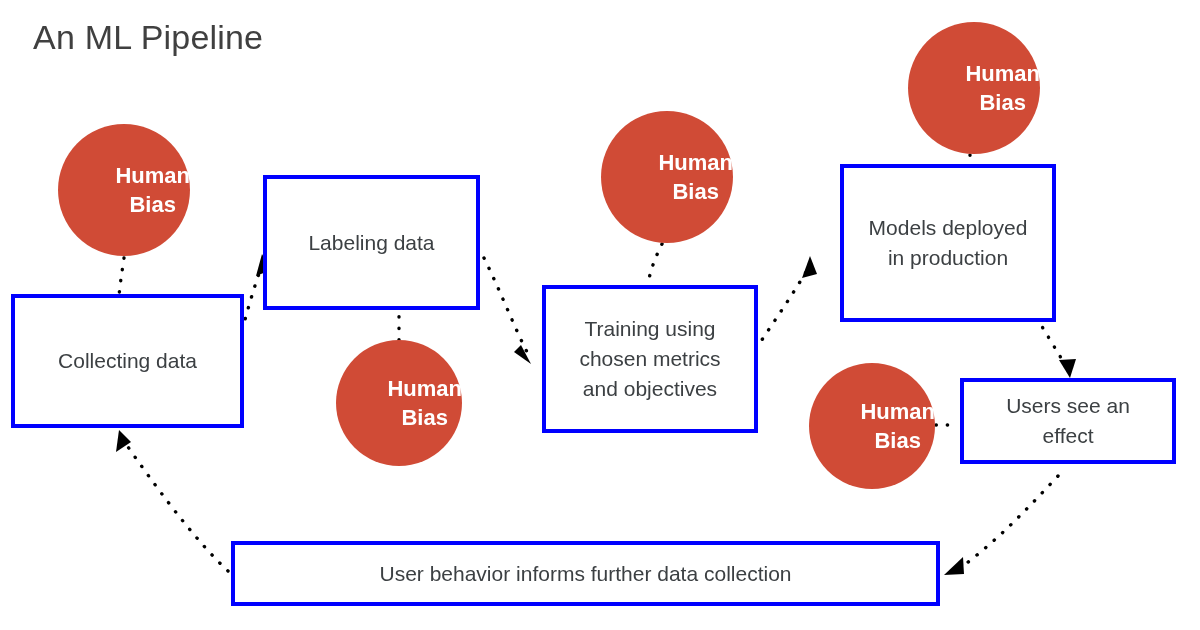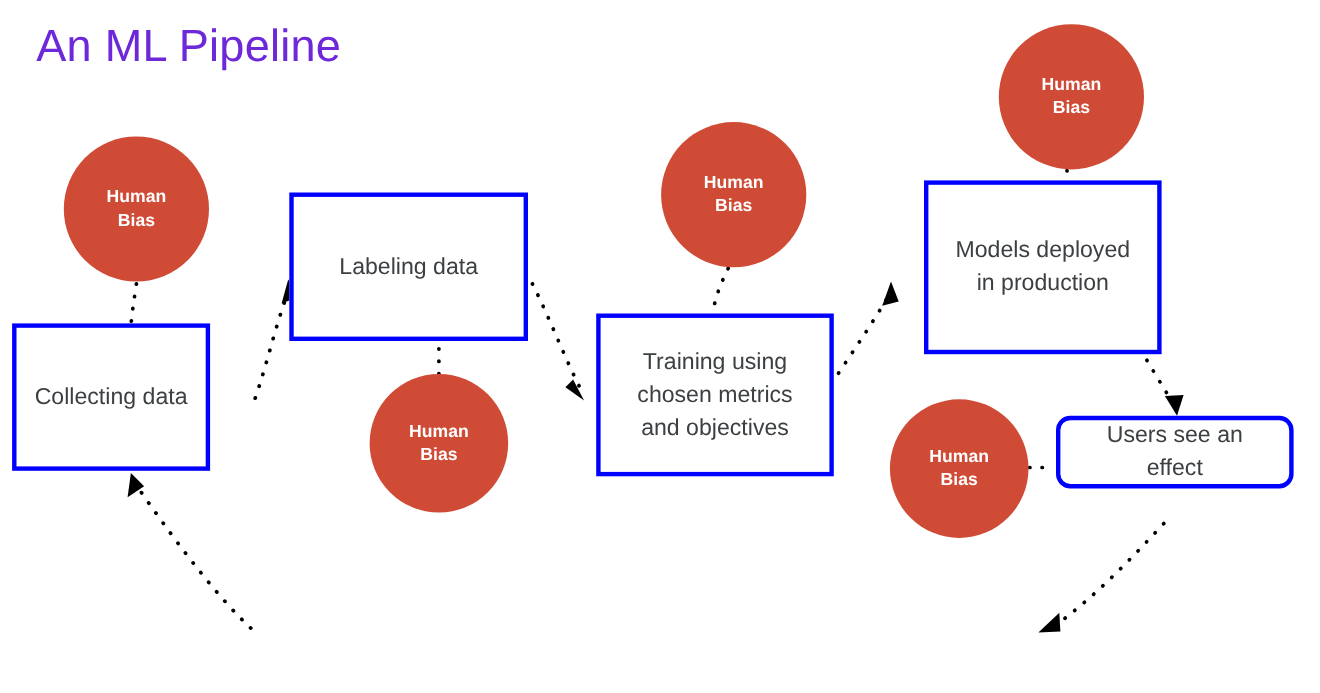--- a/index.html
+++ b/index.html
@@ -22,23 +22,23 @@
     left: 0;
     top: 0;
     width: 1200px;
     height: 630px;
     pointer-events: none;
   }
   .title {
     position: absolute;
     left: 33px;
     top: 18px;
-    font-size: 41px;
+    font-size: 34px;
     font-weight: 400;
-    color: #6d28d9;
+    color: #404040;
     letter-spacing: 0.2px;
     white-space: nowrap;
   }
   .node-box {
     position: absolute;
     box-sizing: border-box;
     background: #ffffff;
     border: 4px solid #0000ff;
     display: flex;
     align-items: center;
@@ -54,26 +54,26 @@
   .node-box.align-left-ish {
     justify-content: center;
     margin-left: 29px;
   }
   .bias-circle {
     position: absolute;
     box-sizing: border-box;
     border-radius: 50%;
     background: #d04b36;
     color: #ffffff;
-    font-size: 16px;
+    font-size: 22px;
     font-weight: 700;
     line-height: 1.32;
     display: flex;
     align-items: center;
-    justify-content: center;
+    justify-content: flex-end;
     text-align: center;
     white-space: pre-line;
   }
 </style>
 </head>
 <body>
 
 <div id="canvas">
 
   <div class="title">An ML Pipeline</div>
@@ -102,44 +102,47 @@
 
     <path d="M 936 425 C 944 425, 950 425, 957 425" fill="none" stroke="#000000" stroke-width="3.4" stroke-linecap="round" stroke-dasharray="0.3 11"></path>
 
     <path d="M 1058 476 C 1028 508, 1000 538, 963 566" fill="none" stroke="#000000" stroke-width="3.4" stroke-linecap="round" stroke-dasharray="0.3 11"></path>
     <polygon points="944,575 963,557, 964,574" fill="#000000"></polygon>
 
     <path d="M 228 571 C 200 545, 165 500, 128 447" fill="none" stroke="#000000" stroke-width="3.4" stroke-linecap="round" stroke-dasharray="0.3 11"></path>
     <polygon points="119,430 116,452, 131,442" fill="#000000"></polygon>
   </svg>
 
-  <div class="node-box" style="left:11px; top:294px; width:180px; height:134px;">
+  <div class="node-box" style="left:11px; top:294px; width:233px; height:134px;">
     <span>Collecting data</span>
   </div>
 
   <div class="node-box" style="left:263px; top:175px; width:217px; height:135px;">
     <span>Labeling data</span>
   </div>
 
   <div class="node-box" style="left:530px; top:285px; width:216px; height:148px;margin-left:12px;">
     <span>Training using
 chosen metrics
 and objectives</span>
   </div>
 
   <div class="node-box align-left-ish" style="left:811px; top:164px; width:216px; height:158px;">
     <span>Models deployed
 in production</span>
   </div>
 
-  <div class="node-box" style="left:960px; top:378px; width:216px; height:66px;border-radius:13px;">
+  <div class="node-box" style="left:960px; top:378px; width:216px; height:86px;">
     <span>Users see an
 effect</span>
   </div>
 
+  <div class="node-box" style="left:231px; top:541px; width:709px; height:65px;">
+    <span>User behavior informs further data collection</span>
+  </div>
 
   <div class="bias-circle" style="left:58px; top:124px; width:132px; height:132px;">
     <span>Human
 Bias</span>
   </div>
 
   <div class="bias-circle" style="left:336px; top:340px; width:126px; height:126px;">
     <span>Human
 Bias</span>
   </div>

